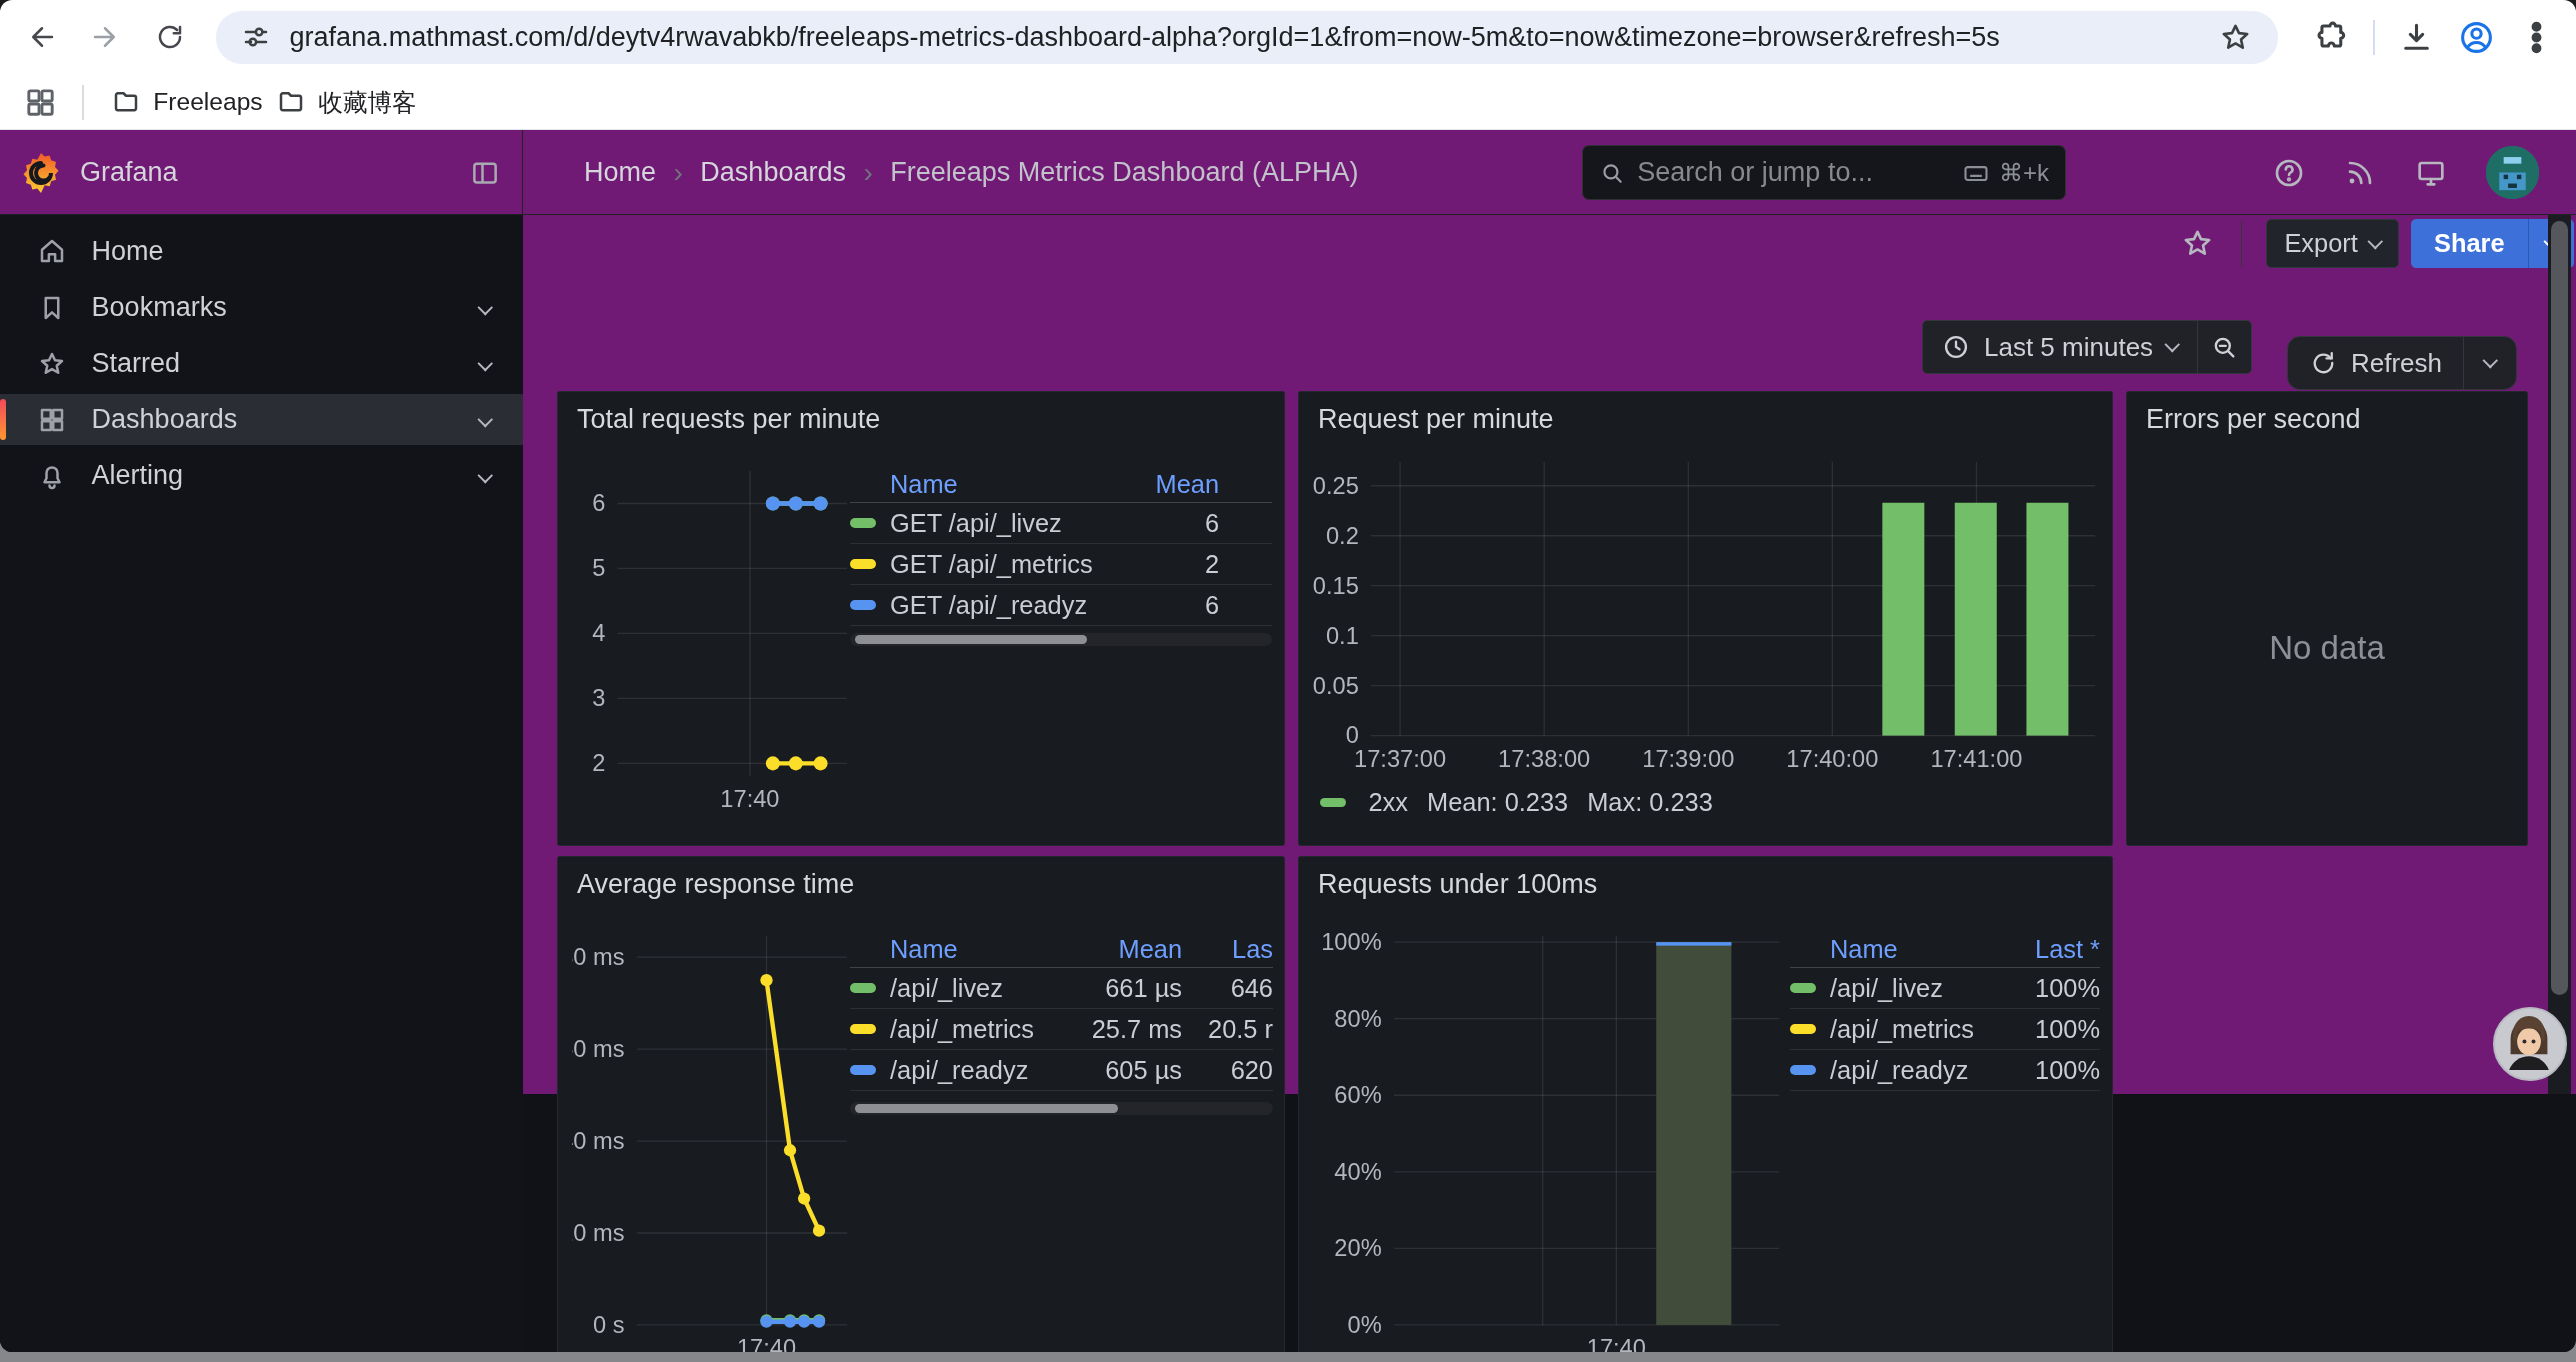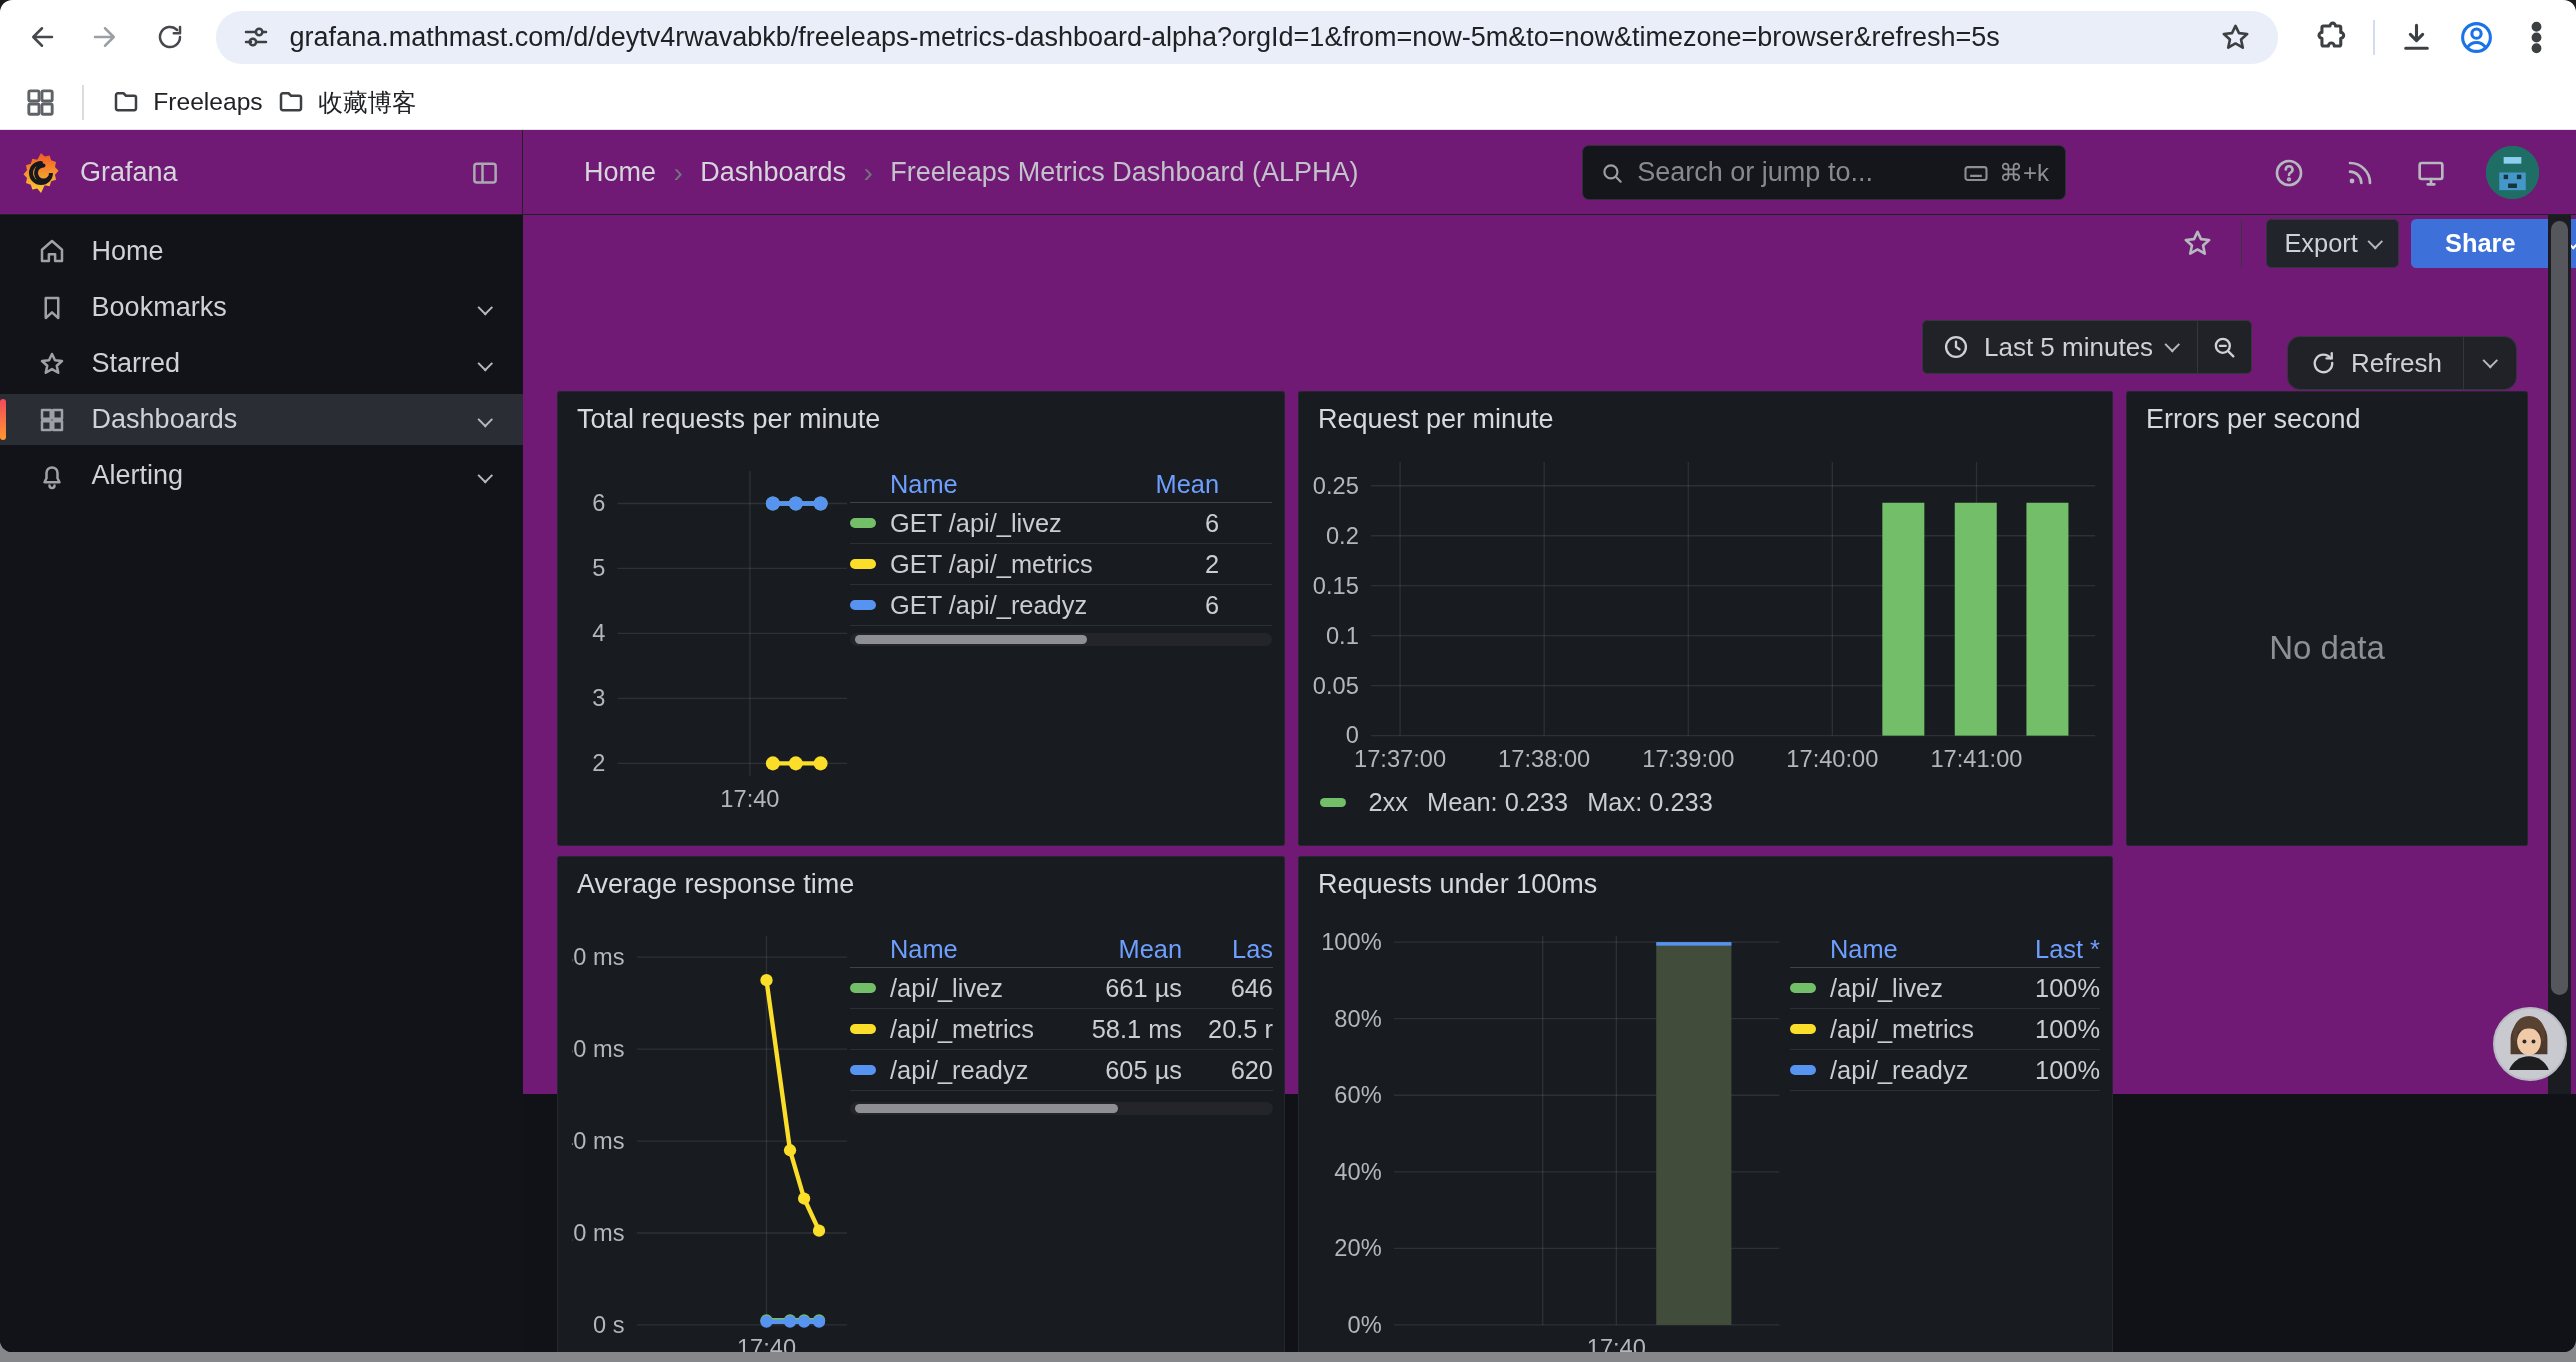--- a/index.html
+++ b/index.html
@@ -71,21 +71,21 @@
   .sb-item.selected::before { content:""; position:absolute; left:0; top:5.3px; bottom:5.3px; width:6.1px; border-radius:3.5px; background:linear-gradient(180deg,#f2495c,#ff9830); }
   .chev { display:inline-block; width:10.5px; height:10.5px; border-right:2.6px solid #b6b8bf; border-bottom:2.6px solid #b6b8bf; transform:rotate(45deg); }
 
   
   .act-star { position:absolute; left:2180px; top:96px; width:35px; height:35px; color:#b6b8bf; }
   .act-star svg { width:100%; height:100%; stroke:currentColor; stroke-width:1.8; fill:none; stroke-linejoin:round; }
   .act-div { position:absolute; left:2241px; top:91px; width:0.9px; height:46px; background:#34363c; }
   .btn { position:absolute; display:flex; align-items:center; justify-content:center; gap:12.3px; background:#22242b; border:0.9px solid #34363d; border-radius:5.3px; color:#d0d1d7; font-size:25.4px; }
   .btn-export { left:2266px; top:89px; width:133px; height:49px; }
   .share-group { position:absolute; left:2411px; top:89px; height:49px; display:flex; }
-  .share-main { background:#3d71d9; color:#ffffff; font-size:25.4px; font-weight:700; display:flex; align-items:center; padding:0 34px; border-radius:5.3px 0 0 5.3px; }
+  .share-main { background:#3d71d9; color:#ffffff; font-size:25.4px; font-weight:700; display:flex; align-items:center; padding:0 23px; border-radius:5.3px 0 0 5.3px; }
   .share-chev { background:#3d71d9; width:46px; display:flex; align-items:center; justify-content:center; border-left:1.8px solid #2a58b4; border-radius:0 5.3px 5.3px 0; }
   .share-chev .chev { border-color:#ffffff; }
   .time-group { position:absolute; left:1922px; top:190px; height:54px; display:flex; background:#202228; border:0.9px solid #34363d; border-radius:5.3px; align-items:stretch; }
   .tg-main { display:flex; align-items:center; gap:14px; padding:0 19px; font-size:26px; color:#d0d1d7; font-weight:500; }
   .tg-main svg, .tg-zoom svg, .rf-main svg { width:28px; height:28px; stroke:currentColor; stroke-width:2; fill:none; stroke-linecap:round; }
   .tg-zoom { display:flex; align-items:center; justify-content:center; width:54px; border-left:0.9px solid #34363d; color:#d0d1d7; }
   .refresh-group { position:absolute; left:2287px; top:206px; height:54px; display:flex; background:#202228; border:0.9px solid #34363d; border-radius:13px; }
   .rf-main { display:flex; align-items:center; gap:14px; padding:0 21px; font-size:26px; color:#d0d1d7; font-weight:500; }
   .rf-chev { display:flex; align-items:center; justify-content:center; width:53px; border-left:0.9px solid #34363d; }
 
@@ -539,21 +539,21 @@
               <span>/api/_livez</span>
             </span>
           <span class="c-mean">661 µs</span>
           <span class="c-last">646</span>
         </div>
         <div class="lt-row">
           <span class="c-name">
               <span class="swatch" style="background: rgb(250, 222, 42);"></span>
               <span>/api/_metrics</span>
             </span>
-          <span class="c-mean">58.1 ms</span>
+          <span class="c-mean">25.7 ms</span>
           <span class="c-last">20.5 r</span>
         </div>
         <div class="lt-row">
           <span class="c-name">
               <span class="swatch" style="background: rgb(87, 148, 242);"></span>
               <span>/api/_readyz</span>
             </span>
           <span class="c-mean">605 µs</span>
           <span class="c-last">620</span>
         </div>

